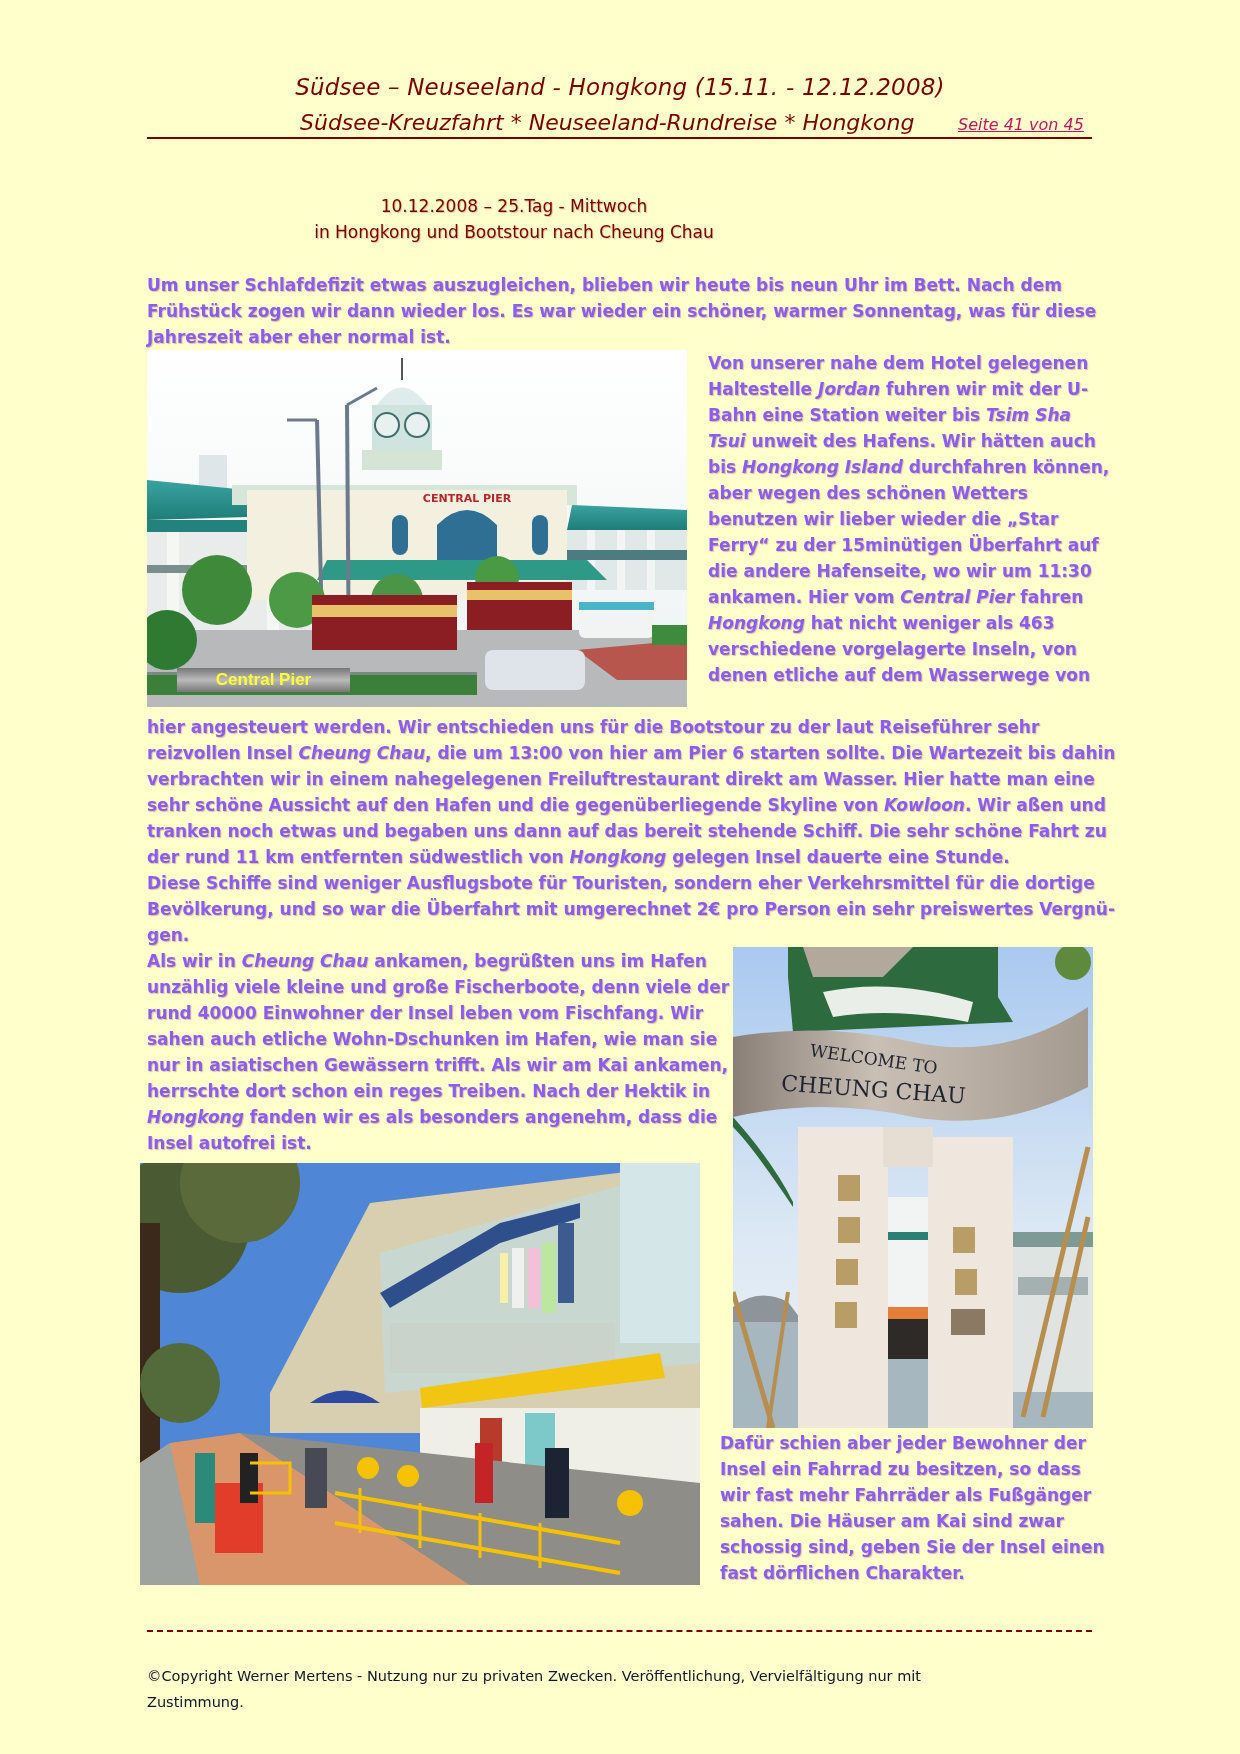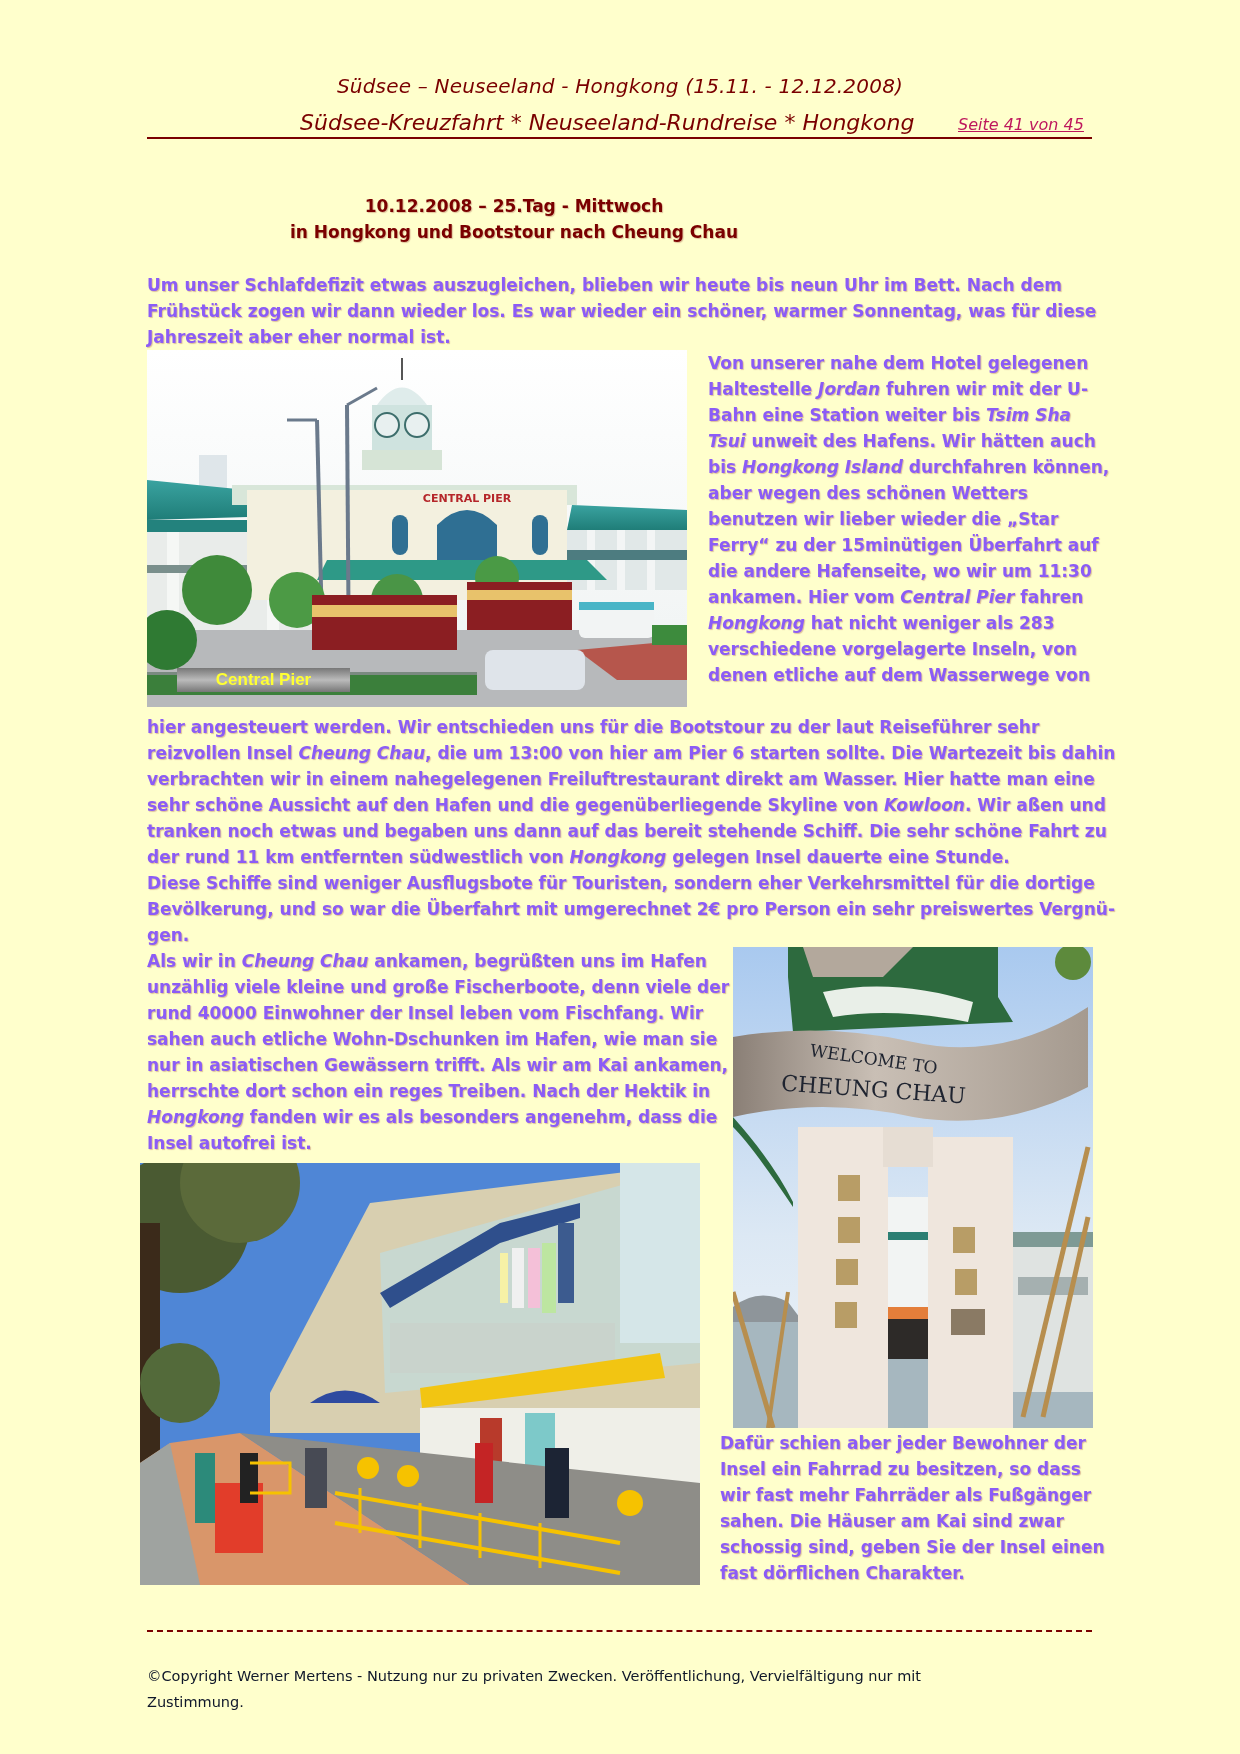--- a/index.html
+++ b/index.html
@@ -7,35 +7,35 @@
       width: 1240px; height: 1754px;
       background: #ffffcc;
       position: relative;
       overflow: hidden;
       font-family: "DejaVu Sans", sans-serif;
       color: #7a0000;
     }
     .abs { position: absolute; }
     .hdr1 {
       left: 0; width: 1240px; top: 74px; text-align: center;
-      font-size: 20px; font-style: italic; color: #7a0000;
+      font-size: 23px; font-style: italic; color: #7a0000;
       letter-spacing: 0.2px;
     }
     .hdr2 {
       left: 300px; top: 110px; font-size: 22px; font-style: italic; color: #7a0000;
     }
     .pageno {
       left: 958px; top: 115px; font-size: 16px; font-style: italic; color: #be185d;
       text-decoration: underline;
     }
     .hdr-rule {
       left: 147px; top: 137px; width: 945px; height: 2px; background: #7a0000;
     }
     .title {
-      left: 0; width: 1028px; text-align: center; font-weight: bold;
+      left: 0; width: 1028px; text-align: center; font-weight: normal;
       font-size: 17px; line-height: 26px; color: #7a0000;
       text-shadow: 1px 1px 1px rgba(120,0,0,0.25);
     }
     .para {
       font-weight: bold; font-size: 17px; line-height: 26px; color: #8b5cf6;
       text-shadow: 1px 1px 1px rgba(120,0,0,0.25);
       white-space: nowrap;
     }
     .para .ln { display: block; }
     .para i { font-weight: bold; }
@@ -153,21 +153,21 @@
   <span class="ln"><span>Von unserer nahe dem Hotel gelegenen</span></span>
   <span class="ln"><span>Haltestelle </span><i>Jordan</i><span> fuhren wir mit der U-</span></span>
   <span class="ln"><span>Bahn eine Station weiter bis </span><i>Tsim Sha</i></span>
   <span class="ln"><i>Tsui</i><span> unweit des Hafens. Wir hätten auch</span></span>
   <span class="ln"><span>bis </span><i>Hongkong Island</i><span> durchfahren können,</span></span>
   <span class="ln"><span>aber wegen des schönen Wetters</span></span>
   <span class="ln"><span>benutzen wir lieber wieder die „Star</span></span>
   <span class="ln"><span>Ferry“ zu der 15minütigen Überfahrt auf</span></span>
   <span class="ln"><span>die andere Hafenseite, wo wir um 11:30</span></span>
   <span class="ln"><span>ankamen. Hier vom </span><i>Central Pier</i><span> fahren</span></span>
-  <span class="ln"><i>Hongkong</i><span> hat nicht weniger als 283</span></span>
+  <span class="ln"><i>Hongkong</i><span> hat nicht weniger als 463</span></span>
   <span class="ln"><span>verschiedene vorgelagerte Inseln, von</span></span>
   <span class="ln"><span>denen etliche auf dem Wasserwege von</span></span>
 </div>
 
 <div class="abs para" style="left:147px; top:714px;">
   <span class="ln"><span>hier angesteuert werden. Wir entschieden uns für die Bootstour zu der laut Reiseführer sehr</span></span>
   <span class="ln"><span>reizvollen Insel </span><i>Cheung Chau</i><span>, die um 13:00 von hier am Pier 6 starten sollte. Die Wartezeit bis dahin</span></span>
   <span class="ln"><span>verbrachten wir in einem nahegelegenen Freiluftrestaurant direkt am Wasser. Hier hatte man eine</span></span>
   <span class="ln"><span>sehr schöne Aussicht auf den Hafen und die gegenüberliegende Skyline von </span><i>Kowloon</i><span>. Wir aßen und</span></span>
   <span class="ln"><span>tranken noch etwas und begaben uns dann auf das bereit stehende Schiff. Die sehr schöne Fahrt zu</span></span>

